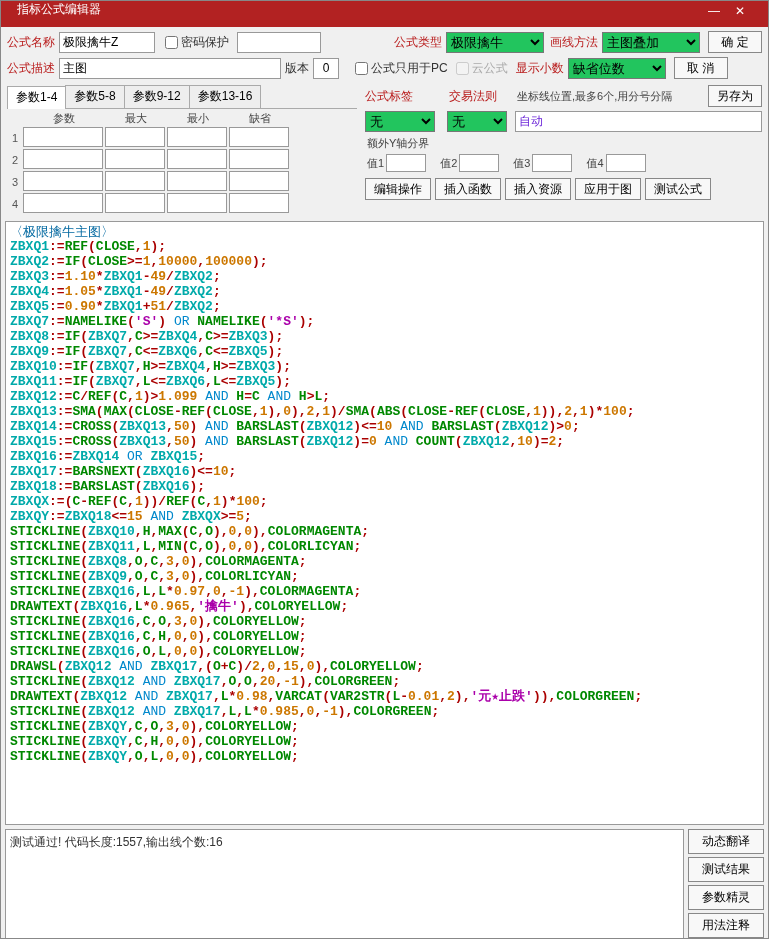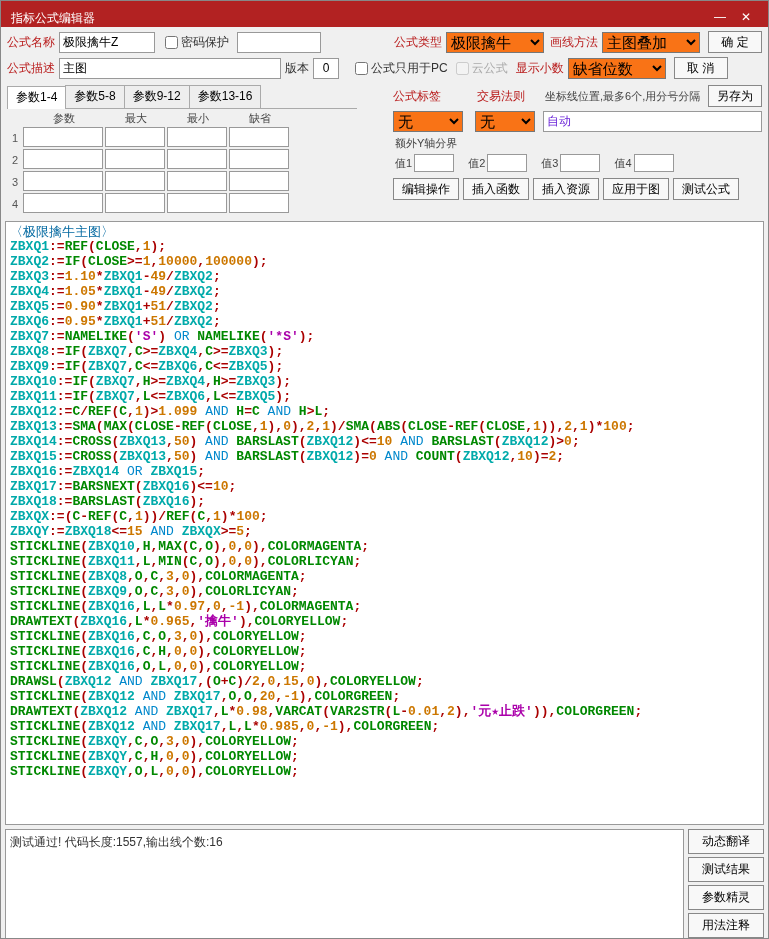--- a/index.html
+++ b/index.html
@@ -1,40 +1,40 @@
 <!DOCTYPE html>
 <html><head>
 <meta charset="utf-8">
 <style>
 * { box-sizing: border-box; margin: 0; padding: 0; }
 body { font-family: "Microsoft YaHei", SimSun, Arial, sans-serif; font-size: 12px; background: #f0f0f0; width: 769px; height: 939px; overflow: hidden; border: 1px solid #888; }
-.titlebar { background: #b22222; color: #fff; height: 26px; display: flex; align-items: flex-end; padding: 0 10px; }
+.titlebar { background: #b22222; color: #fff; height: 26px; display: flex; align-items: flex-start; padding: 0 16px; }
 .titlebar .title { flex: 1; }
 .titlebar .winbtn { width: 24px; height: 20px; display: flex; align-items: center; justify-content: center; cursor: pointer; margin-left: 2px; }
 .form { background: #f0f0f0; padding: 4px 6px 6px 6px; }
 .row { display: flex; align-items: center; margin-bottom: 4px; }
 .lbl { color: #b91c1c; font-size: 12px; margin-right: 4px; white-space: nowrap; }
 .txt { border: 1px solid #999; background: #fff; height: 21px; padding: 0 3px; font-size: 12px; font-family: inherit; }
-.cmb { border: 1px solid #777; background: #f97316; height: 21px; font-size: 15px; font-family: inherit; }
+.cmb { border: 1px solid #777; background: #22c55e; height: 21px; font-size: 13px; font-family: inherit; }
 .btn { border: 1px solid #888; background: #f8f8f8; height: 22px; padding: 0 8px; font-size: 12px; cursor: pointer; font-family: inherit; white-space: nowrap; }
 .cb { margin-right: 3px; }
 .cbl { color: #333; margin-right: 8px; }
 .cbl.gray { color: #aaa; }
 .tabs { display: flex; border-bottom: 1px solid #aaa; margin-top: 2px; }
 .tab { border: 1px solid #aaa; border-bottom: none; background: #eee; padding: 2px 8px; margin-right: -1px; cursor: pointer; font-size: 12px; }
 .tab.active { background: #fff; position: relative; top: 1px; padding-bottom: 3px; }
 .paramsgrid { display: flex; margin-top: 2px; }
 .paramsgrid .rownums { width: 16px; }
 .paramsgrid .rownums div { text-align: center; font-size: 11px; color: #555; height: 22px; line-height: 22px; margin-top: 0; }
 .paramsgrid .colblock { display: flex; flex-direction: column; width: 62px; }
 .paramsgrid .colhead { text-align: center; font-size: 11px; height: 16px; color: #444; }
 .paramsgrid .pcell { border: 1px solid #999; background: #fff; height: 20px; margin-bottom: 2px; margin-right: 2px; }
 .leftcol { width: 350px; }
 .rightcol { flex: 1; margin-left: 8px; }
-.midrow { display: flex; gap: 28px; }
+.midrow { display: flex; }
 .yaxis { margin-top: 4px; padding-left: 2px; }
 .yaxis .yrow { display: flex; align-items: center; margin-top: 3px; }
 .yaxis .ylbl { color: #444; font-size: 11px; margin-right: 2px; }
 .yaxis .ybox { border: 1px solid #999; background: #fff; width: 40px; height: 18px; margin-right: 14px; }
 .btnrow { display: flex; margin-top: 6px; gap: 4px; }
 .code { background: #fff; border: 1px solid #999; margin: 0 4px; height: 604px; overflow: auto; padding: 2px 4px 4px 4px; font-family: Consolas, "Courier New", monospace; font-size: 13px; line-height: 15px; white-space: nowrap; }
 .code .l { display: block; }
 .c-t { color: #0369a1; font-family: SimSun, serif; }
 .c-id { color: #0aa; font-weight: bold; }
 .c-op { color: #a00; font-weight: bold; }
@@ -181,21 +181,20 @@
 </div>
 </div>
 
 <div class="code" id="code">
     <span class="l c-t">〈极限擒牛主图〉</span>
     <span class="l"><span class="c-id">ZBXQ1</span><span class="c-op">:=</span><span class="c-fn">REF</span><span class="c-p">(</span><span class="c-fn">CLOSE</span><span class="c-p">,</span><span class="c-n">1</span><span class="c-p">)</span><span class="c-p">;</span></span>
     <span class="l"><span class="c-id">ZBXQ2</span><span class="c-op">:=</span><span class="c-fn">IF</span><span class="c-p">(</span><span class="c-fn">CLOSE</span><span class="c-op">&gt;=</span><span class="c-n">1</span><span class="c-p">,</span><span class="c-n">10000</span><span class="c-p">,</span><span class="c-n">100000</span><span class="c-p">)</span><span class="c-p">;</span></span>
     <span class="l"><span class="c-id">ZBXQ3</span><span class="c-op">:=</span><span class="c-n">1.10</span><span class="c-op">*</span><span class="c-id">ZBXQ1</span><span class="c-op">-</span><span class="c-n">49</span><span class="c-op">/</span><span class="c-id">ZBXQ2</span><span class="c-p">;</span></span>
     <span class="l"><span class="c-id">ZBXQ4</span><span class="c-op">:=</span><span class="c-n">1.05</span><span class="c-op">*</span><span class="c-id">ZBXQ1</span><span class="c-op">-</span><span class="c-n">49</span><span class="c-op">/</span><span class="c-id">ZBXQ2</span><span class="c-p">;</span></span>
     <span class="l"><span class="c-id">ZBXQ5</span><span class="c-op">:=</span><span class="c-n">0.90</span><span class="c-op">*</span><span class="c-id">ZBXQ1</span><span class="c-op">+</span><span class="c-n">51</span><span class="c-op">/</span><span class="c-id">ZBXQ2</span><span class="c-p">;</span></span>
-    <span class="l"><span class="c-id">ZBXQ6</span><span class="c-op">:=</span><span class="c-n">0.95</span><span class="c-op">*</span><span class="c-id">ZBXQ1</span><span class="c-op">+</span><span class="c-n">51</span><span class="c-op">/</span><span class="c-id">ZBXQ2</span><span class="c-p">;</span></span>
     <span class="l"><span class="c-id">ZBXQ7</span><span class="c-op">:=</span><span class="c-fn">NAMELIKE</span><span class="c-p">(</span><span class="c-s">'S'</span><span class="c-p">)</span><span class="c-k"> OR </span><span class="c-fn">NAMELIKE</span><span class="c-p">(</span><span class="c-s">'*S'</span><span class="c-p">)</span><span class="c-p">;</span></span>
     <span class="l"><span class="c-id">ZBXQ8</span><span class="c-op">:=</span><span class="c-fn">IF</span><span class="c-p">(</span><span class="c-id">ZBXQ7</span><span class="c-p">,</span><span class="c-fn">C</span><span class="c-op">&gt;=</span><span class="c-id">ZBXQ4</span><span class="c-p">,</span><span class="c-fn">C</span><span class="c-op">&gt;=</span><span class="c-id">ZBXQ3</span><span class="c-p">)</span><span class="c-p">;</span></span>
     <span class="l"><span class="c-id">ZBXQ9</span><span class="c-op">:=</span><span class="c-fn">IF</span><span class="c-p">(</span><span class="c-id">ZBXQ7</span><span class="c-p">,</span><span class="c-fn">C</span><span class="c-op">&lt;=</span><span class="c-id">ZBXQ6</span><span class="c-p">,</span><span class="c-fn">C</span><span class="c-op">&lt;=</span><span class="c-id">ZBXQ5</span><span class="c-p">)</span><span class="c-p">;</span></span>
     <span class="l"><span class="c-id">ZBXQ10</span><span class="c-op">:=</span><span class="c-fn">IF</span><span class="c-p">(</span><span class="c-id">ZBXQ7</span><span class="c-p">,</span><span class="c-fn">H</span><span class="c-op">&gt;=</span><span class="c-id">ZBXQ4</span><span class="c-p">,</span><span class="c-fn">H</span><span class="c-op">&gt;=</span><span class="c-id">ZBXQ3</span><span class="c-p">)</span><span class="c-p">;</span></span>
     <span class="l"><span class="c-id">ZBXQ11</span><span class="c-op">:=</span><span class="c-fn">IF</span><span class="c-p">(</span><span class="c-id">ZBXQ7</span><span class="c-p">,</span><span class="c-fn">L</span><span class="c-op">&lt;=</span><span class="c-id">ZBXQ6</span><span class="c-p">,</span><span class="c-fn">L</span><span class="c-op">&lt;=</span><span class="c-id">ZBXQ5</span><span class="c-p">)</span><span class="c-p">;</span></span>
     <span class="l"><span class="c-id">ZBXQ12</span><span class="c-op">:=</span><span class="c-fn">C</span><span class="c-op">/</span><span class="c-fn">REF</span><span class="c-p">(</span><span class="c-fn">C</span><span class="c-p">,</span><span class="c-n">1</span><span class="c-p">)</span><span class="c-op">&gt;</span><span class="c-n">1.099</span><span class="c-k"> AND </span><span class="c-fn">H</span><span class="c-op">=</span><span class="c-fn">C</span><span class="c-k"> AND </span><span class="c-fn">H</span><span class="c-op">&gt;</span><span class="c-fn">L</span><span class="c-p">;</span></span>
     <span class="l"><span class="c-id">ZBXQ13</span><span class="c-op">:=</span><span class="c-fn">SMA</span><span class="c-p">(</span><span class="c-fn">MAX</span><span class="c-p">(</span><span class="c-fn">CLOSE</span><span class="c-op">-</span><span class="c-fn">REF</span><span class="c-p">(</span><span class="c-fn">CLOSE</span><span class="c-p">,</span><span class="c-n">1</span><span class="c-p">)</span><span class="c-p">,</span><span class="c-n">0</span><span class="c-p">)</span><span class="c-p">,</span><span class="c-n">2</span><span class="c-p">,</span><span class="c-n">1</span><span class="c-p">)</span><span class="c-op">/</span><span class="c-fn">SMA</span><span class="c-p">(</span><span class="c-fn">ABS</span><span class="c-p">(</span><span class="c-fn">CLOSE</span><span class="c-op">-</span><span class="c-fn">REF</span><span class="c-p">(</span><span class="c-fn">CLOSE</span><span class="c-p">,</span><span class="c-n">1</span><span class="c-p">)</span><span class="c-p">)</span><span class="c-p">,</span><span class="c-n">2</span><span class="c-p">,</span><span class="c-n">1</span><span class="c-p">)</span><span class="c-op">*</span><span class="c-n">100</span><span class="c-p">;</span></span>
     <span class="l"><span class="c-id">ZBXQ14</span><span class="c-op">:=</span><span class="c-fn">CROSS</span><span class="c-p">(</span><span class="c-id">ZBXQ13</span><span class="c-p">,</span><span class="c-n">50</span><span class="c-p">)</span><span class="c-k"> AND </span><span class="c-fn">BARSLAST</span><span class="c-p">(</span><span class="c-id">ZBXQ12</span><span class="c-p">)</span><span class="c-op">&lt;=</span><span class="c-n">10</span><span class="c-k"> AND </span><span class="c-fn">BARSLAST</span><span class="c-p">(</span><span class="c-id">ZBXQ12</span><span class="c-p">)</span><span class="c-op">&gt;</span><span class="c-n">0</span><span class="c-p">;</span></span>
     <span class="l"><span class="c-id">ZBXQ15</span><span class="c-op">:=</span><span class="c-fn">CROSS</span><span class="c-p">(</span><span class="c-id">ZBXQ13</span><span class="c-p">,</span><span class="c-n">50</span><span class="c-p">)</span><span class="c-k"> AND </span><span class="c-fn">BARSLAST</span><span class="c-p">(</span><span class="c-id">ZBXQ12</span><span class="c-p">)</span><span class="c-op">=</span><span class="c-n">0</span><span class="c-k"> AND </span><span class="c-fn">COUNT</span><span class="c-p">(</span><span class="c-id">ZBXQ12</span><span class="c-p">,</span><span class="c-n">10</span><span class="c-p">)</span><span class="c-op">=</span><span class="c-n">2</span><span class="c-p">;</span></span>
     <span class="l"><span class="c-id">ZBXQ16</span><span class="c-op">:=</span><span class="c-id">ZBXQ14</span><span class="c-k"> OR </span><span class="c-id">ZBXQ15</span><span class="c-p">;</span></span>

